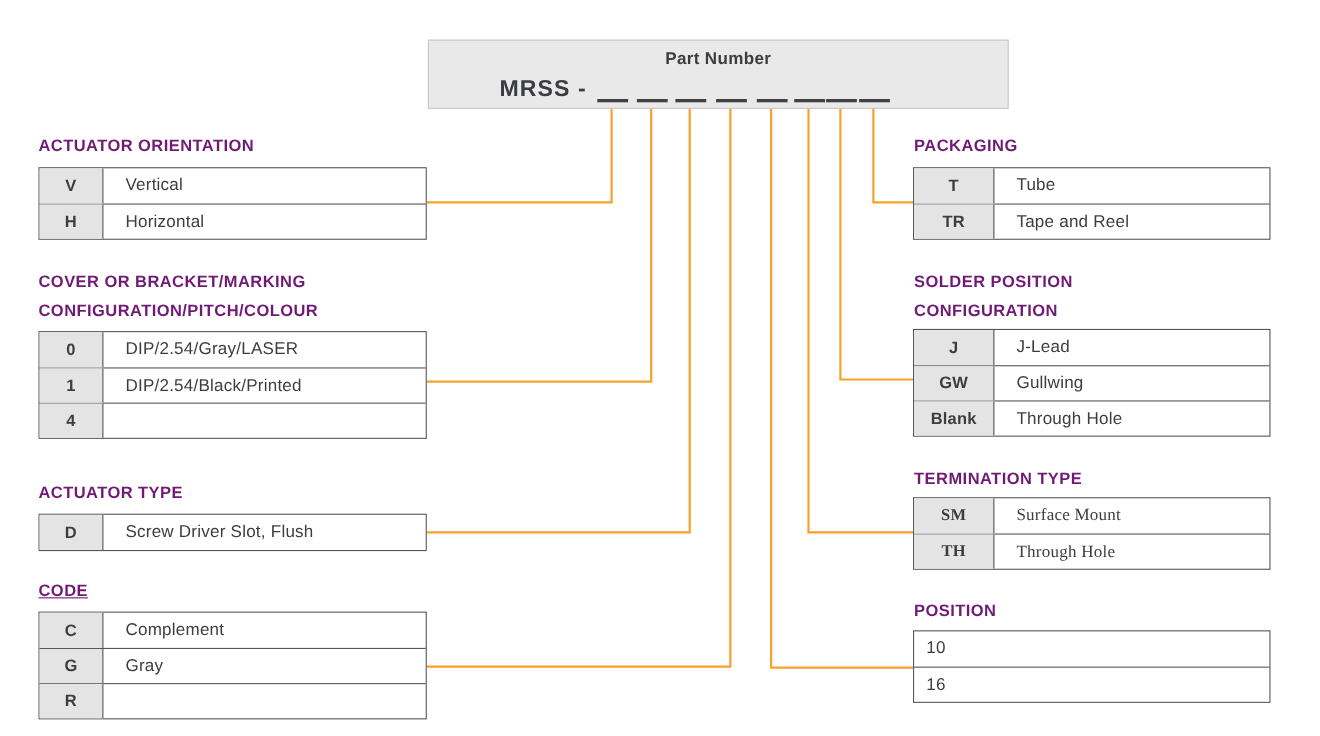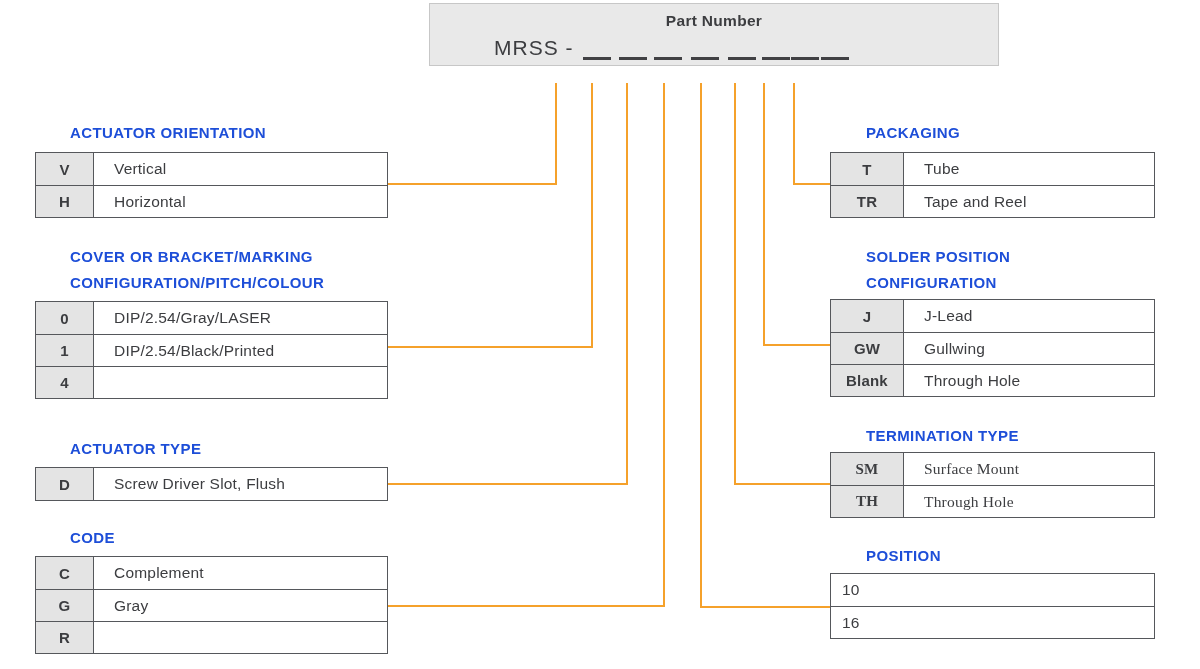--- a/index.html
+++ b/index.html
@@ -12,29 +12,29 @@
   }
   *{margin:0;padding:0;box-sizing:border-box;}
   html,body{width:1200px;height:669px;background:#ffffff;overflow:hidden;}
   body{position:relative;font-family:"Liberation Sans",sans-serif;color:var(--text-dark);}
 
   
   .wires{position:absolute;left:0;top:0;width:1200px;height:669px;pointer-events:none;}
   .wire{fill:none;stroke:var(--connector-orange);stroke-width:2;}
 
   
-  .pn-box{position:absolute;left:389px;top:3px;width:570px;height:63px;
-          background:var(--header-box-fill);border:1px solid var(--header-box-border);margin-left:40px;}
+  .pn-box{position:absolute;left:389px;top:36px;width:528px;height:63px;
+          background:var(--header-box-fill);border:1px solid var(--header-box-border);}
   .pn-title{position:absolute;left:0;top:8px;width:100%;text-align:center;
             font-weight:bold;font-size:15.5px;letter-spacing:.3px;}
-  .pn-prefix{position:absolute;left:64px;top:32px;font-weight:normal;font-size:21px;letter-spacing:1px;}
+  .pn-prefix{position:absolute;left:64px;top:32px;font-weight:bold;font-size:21px;letter-spacing:1px;}
   .pn-blank{position:absolute;top:53px;width:28px;height:3px;background:#414144;}
 
   
-  .hd{position:absolute;font-weight:bold;font-size:15px;letter-spacing:.4px;line-height:16px;white-space:nowrap;color:#1d4ed8;margin-left:35px;}
+  .hd{position:absolute;font-weight:bold;font-size:15px;letter-spacing:.4px;line-height:16px;white-space:nowrap;color:#701a75;}
   .hd2{line-height:26px;}
 
   
   .ptable{position:absolute;background:#ffffff;border:1px solid var(--table-border);}
   .ptable-left{left:35px;width:353px;}
   .ptable-right{left:830px;width:325px;}
   .prow{display:flex;height:32px;border-top:1px solid var(--table-border);}
   .prow:first-child{border-top:none;}
   .pcode{width:58px;flex:0 0 58px;background:var(--code-cell-fill);
          border-right:1px solid var(--table-border);
@@ -103,21 +103,21 @@
 </div>
 
 <div class="hd" style="left:35px;top:441px;">ACTUATOR TYPE</div>
 <div class="ptable ptable-left" style="top:467px;">
   <div class="prow">
     <div class="pcode">D</div>
     <div class="pval">Screw Driver Slot, Flush</div>
   </div>
 </div>
 
-<div class="hd" style="left:35px;top:530px;">CODE</div>
+<div class="hd" style="left:35px;top:530px;text-decoration:underline;">CODE</div>
 <div class="ptable ptable-left" style="top:556px;">
   <div class="prow">
     <div class="pcode">C</div>
     <div class="pval">Complement</div>
   </div>
   <div class="prow">
     <div class="pcode">G</div>
     <div class="pval">Gray</div>
   </div>
   <div class="prow">

